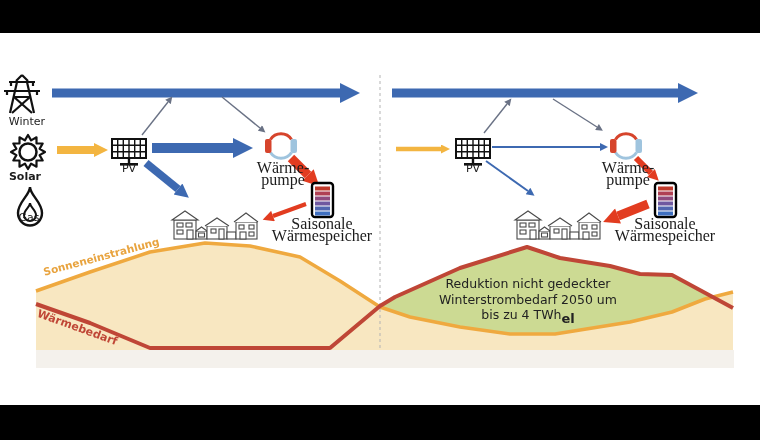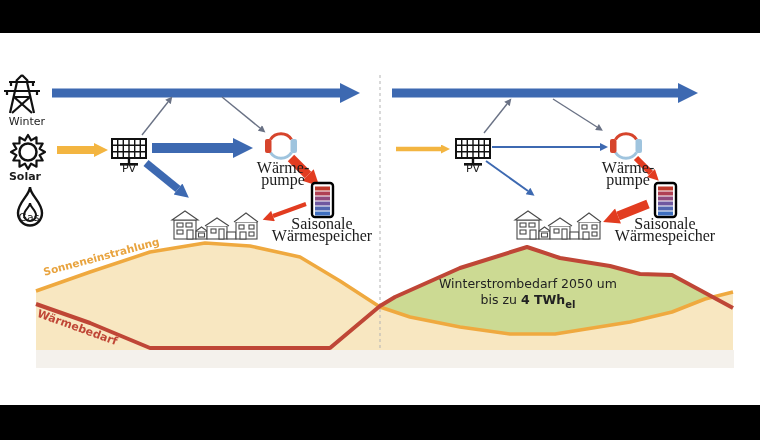--- a/index.html
+++ b/index.html
@@ -8,22 +8,22 @@
   #canvas{position:absolute;left:0;top:33px;width:760px;height:372px;background:#fff;}
   #diagram-svg{position:absolute;left:0;top:0;}
   .abs{position:absolute;color:#1c1c1c;}
   .c{text-align:center;}
   .lbl{font-size:11px;}
   .lbl-sm{font-size:16px;line-height:12px;font-family:Liberation Serif, serif;}
   .curve-lbl{font-size:10.5px;font-weight:bold;transform-origin:0 0;white-space:nowrap;}
   #sonnen-label{color:#e8a33e;transform:rotate(-15deg);}
   #waerme-label{color:#bf4636;transform:rotate(20deg);}
   #annotation{font-size:12.5px;line-height:15.5px;color:#222;}
-  #annotation b{font-weight:bold;}
-  #annotation sub{font-size:10px;font-weight:bold;}
+  #annotation b{font-weight:normal;}
+  #annotation sub{font-size:13px;font-weight:bold;}
   .season{font-size:11px;color:#222;}
 </style>
 </head>
 <body>
 
 <div id="stage">
   <div style="position:absolute;left:0;top:0;width:760px;height:33px;background:#000;"></div>
   <div id="canvas">
 
     <svg id="diagram-svg" width="760" height="372" viewBox="0 33 760 372">
@@ -175,19 +175,20 @@
     </div>
     <div class="abs lbl-sm c" style="left:613px;top:185px;width:104px;">
       <div>Saisonale</div>
       <div>Wärmespeicher</div>
     </div>
 
     <div id="sonnen-label" class="abs curve-lbl" style="left:42px;top:233px;">Sonneneinstrahlung</div>
     <div id="waerme-label" class="abs curve-lbl" style="left:40px;top:274px;font-size:11px;">Wärmebedarf</div>
 
     <div id="annotation" class="abs c" style="left:424px;top:243px;width:208px;">
+      <div>Reduktion nicht gedeckter</div>
       <div>Winterstrombedarf 2050 um</div>
       <div><span>bis zu </span><b>4 TWh</b><sub>el</sub></div>
     </div>
 
   </div>
   <div style="position:absolute;left:0;top:405px;width:760px;height:35px;background:#000;"></div>
 </div>
 
 </body></html>

